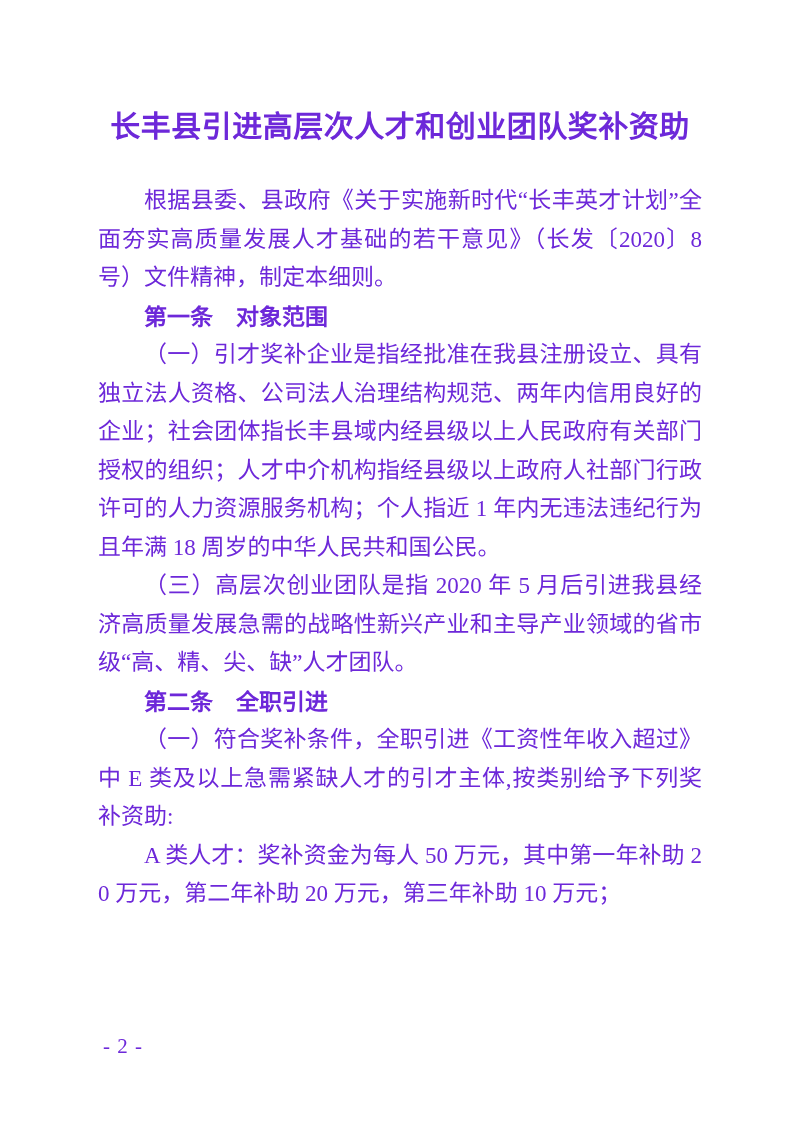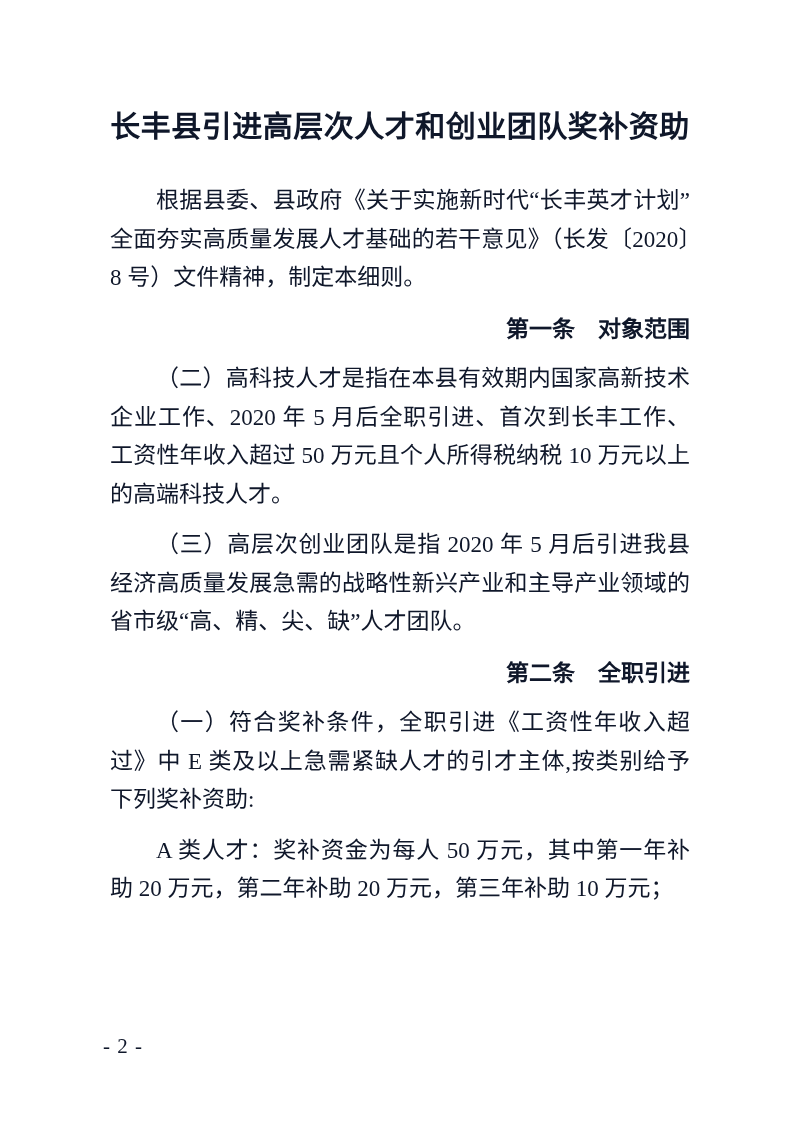--- a/index.html
+++ b/index.html
@@ -5,21 +5,21 @@
   html, body {
     margin: 0;
     padding: 0;
     background: #ffffff;
   }
   .page {
     position: relative;
     width: 794px;
     height: 1123px;
     background: #ffffff;
-    color: #0f172a;
+    color: #6d28d9;
     overflow: hidden;
   }
   .content {
     position: absolute;
     left: 98px;
     top: 99px;
     width: 604px;
   }
   .doc-title {
     margin: 0;
@@ -34,29 +34,29 @@
     display: block;
   }
   .doc-body {
     margin-top: 27px;
     font-family: "Liberation Serif", "DejaVu Serif", serif;
     font-size: 23px;
     line-height: 38.5px;
     text-align: justify;
   }
   .doc-body p {
-    margin: 12px;
+    margin: 0;
     padding: 0;
     text-indent: 2em;
     word-break: break-all;
   }
   .doc-body p.heading {
     font-family: "Liberation Sans", "DejaVu Sans", sans-serif;
     font-weight: bold;
-    text-align: right;
+    text-align: left;
   }
   .page-number {
     position: absolute;
     left: 103px;
     top: 1034px;
     font-family: "Liberation Serif", "DejaVu Serif", serif;
     font-size: 21px;
     letter-spacing: 1px;
   }
 </style>
@@ -64,21 +64,21 @@
 <body>
 
 <div class="page">
   <div class="content">
     <h1 class="doc-title">
       <span class="title-line">长丰县引进高层次人才和创业团队奖补资助</span>
     </h1>
     <div class="doc-body">
       <p class="body">根据县委、县政府《关于实施新时代“长丰英才计划”全面夯实高质量发展人才基础的若干意见》（长发〔2020〕8 号）文件精神，制定本细则。</p>
       <p class="heading">第一条　对象范围</p>
-      <p class="body">（二）高科技人才是指在本县有效期内国家高新技术企业工作、2020 年 5 月后全职引进、首次到长丰工作、工资性年收入超过 50 万元且个人所得税纳税 10 万元以上的高端科技人才。</p>
+      <p class="body">（一）引才奖补企业是指经批准在我县注册设立、具有独立法人资格、公司法人治理结构规范、两年内信用良好的企业；社会团体指长丰县域内经县级以上人民政府有关部门授权的组织；人才中介机构指经县级以上政府人社部门行政许可的人力资源服务机构；个人指近 1 年内无违法违纪行为且年满 18 周岁的中华人民共和国公民。</p>
       <p class="body">（三）高层次创业团队是指 2020 年 5 月后引进我县经济高质量发展急需的战略性新兴产业和主导产业领域的省市级“高、精、尖、缺”人才团队。</p>
       <p class="heading">第二条　全职引进</p>
       <p class="body">（一）符合奖补条件，全职引进《工资性年收入超过》中 E 类及以上急需紧缺人才的引才主体,按类别给予下列奖补资助:</p>
       <p class="body">A 类人才：奖补资金为每人 50 万元，其中第一年补助 20 万元，第二年补助 20 万元，第三年补助 10 万元；</p>
     </div>
   </div>
   <div class="page-number">- 2 -</div>
 </div>
 
 </body></html>

